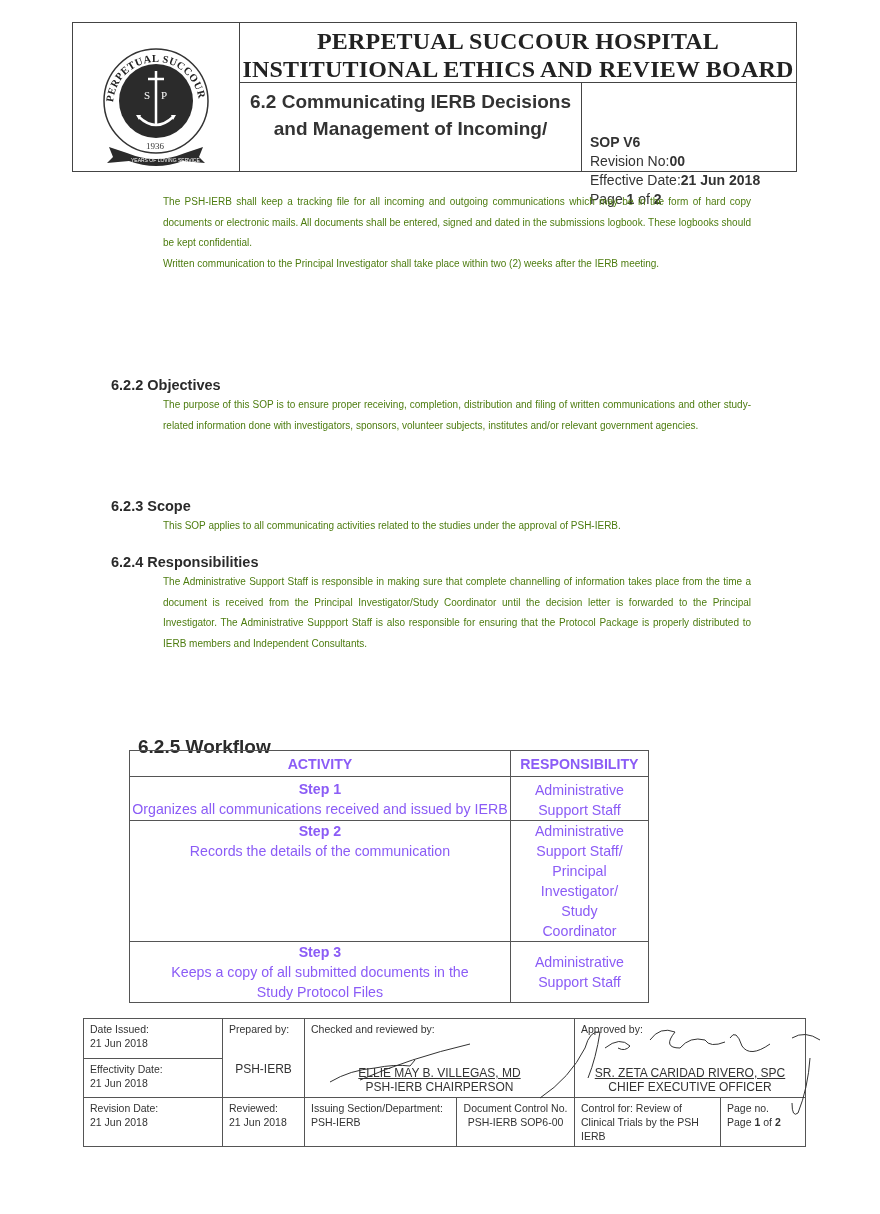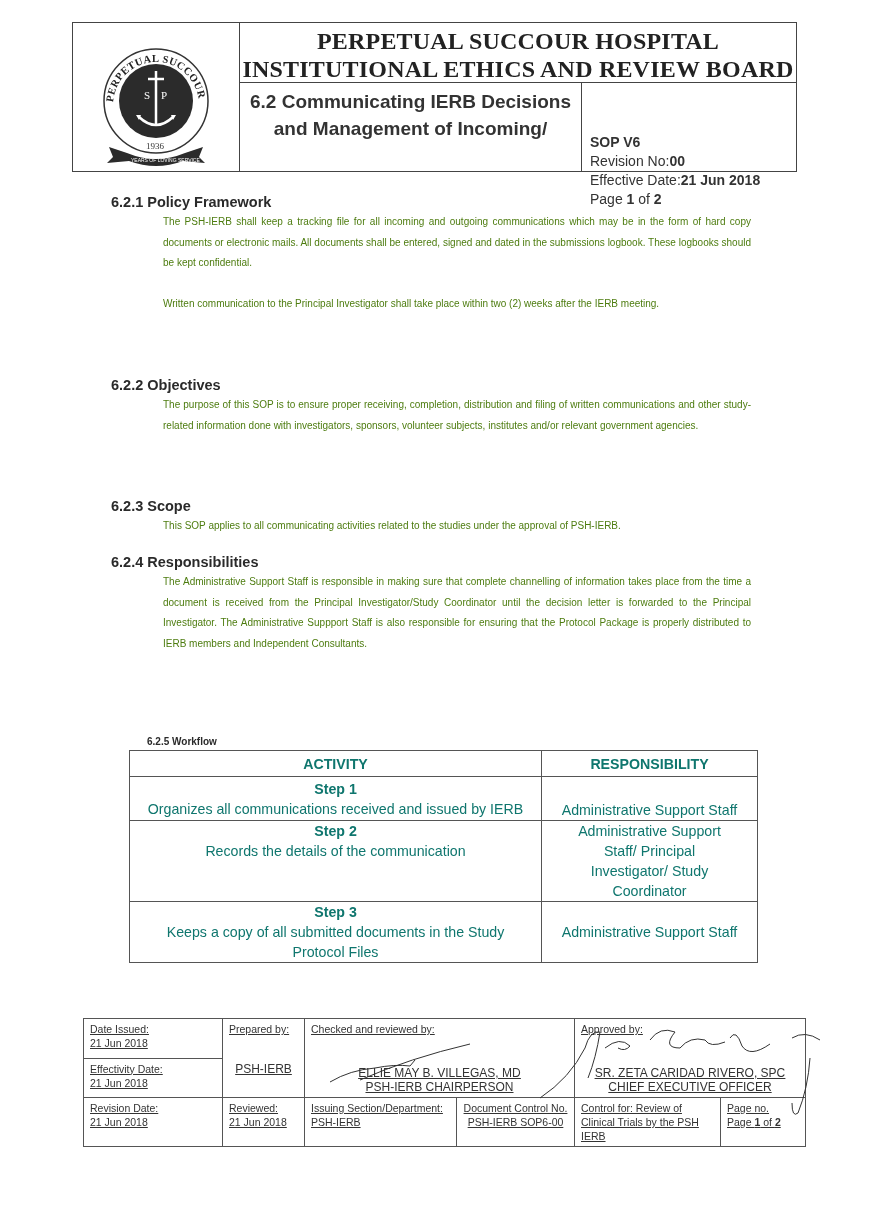--- a/index.html
+++ b/index.html
@@ -13,32 +13,32 @@
   .hdr .sub-cell { position: absolute; left: 167px; top: 60px; width: 342px; bottom: 0; border-right: 1.5px solid #444; text-align: center; font-weight: bold; font-size: 19px; line-height: 27px; padding-top: 5px; color: #333; }
   .hdr .meta-cell { position: absolute; left: 509px; top: 60px; right: 0; bottom: 0; padding: 5px 0 0 8px; font-size: 14px; line-height: 19px; color: #333; margin-top: 45px; }
   .hdr .meta-cell b { font-weight: bold; }
 
   .logo { position: absolute; left: 18px; top: 16px; width: 130px; height: 130px; }
 
   
   .sec { position: absolute; left: 111px; width: 640px; }
   .sec h3 { font-size: 14.5px; font-weight: bold; color: #2a2a2a; line-height: 20px; }
   .sec p { margin-left: 52px; font-size: 10px; line-height: 20.5px; text-align: justify; color: #4d7c0f; }
-  .sec p + p { margin-top: 20px; }
-
-  
-  .wf-title { position: absolute; left: 147px; top: 736px; font-size: 10px; font-weight: bold; }
-  table.wf { position: absolute; left: 129px; top: 750px; width: 629px; border-collapse: collapse; font-size: 14.2px; color: #0f766e; }
+  .sec p + p { }
+
+  
+  .wf-title { position: absolute; left: 138px; top: 736px; font-size: 19px; font-weight: bold; }
+  table.wf { position: absolute; left: 129px; top: 750px; width: 520px; border-collapse: collapse; font-size: 14.2px; color: #8b5cf6; }
   table.wf td, table.wf th { border: 1.3px solid #555; text-align: center; vertical-align: middle; line-height: 20px; }
   table.wf th { font-weight: bold; height: 26px; }
   table.wf td.act { width: 412px; }
   table.wf .step { font-weight: bold; display: block; }
 
   
-  table.ft { position: absolute; left: 83px; top: 1018px; width: 723px; border-collapse: collapse; font-size: 10.5px; color: #333; text-decoration: underline; }
+  table.ft { position: absolute; left: 83px; top: 1018px; width: 723px; border-collapse: collapse; font-size: 10.5px; color: #333; }
   table.ft td { border: 1px solid #555; vertical-align: top; padding: 3px 6px; line-height: 14px; }
   .sig-name { text-decoration: underline; font-size: 12px; }
   .sig-role { font-size: 12px; }
   .center { text-align: center; }
   .sig-svg { position: absolute; pointer-events: none; }
 </style>
 </head>
 <body>
 
 <div class="hdr">
@@ -75,21 +75,20 @@
   </div>
   <div class="meta-cell">
     <div><b>SOP V6</b></div>
     <div><span>Revision No:</span><b>00</b></div>
     <div><span>Effective Date:</span><b>21 Jun 2018</b></div>
     <div><span>Page </span><b>1</b><span> of </span><b>2</b></div>
   </div>
 </div>
 
 <div class="sec" style="top:192px;">
-  <h3>6.2.1 Policy Framework</h3>
   <p>The PSH-IERB shall keep a tracking file for all incoming and outgoing communications which may be in the form of hard copy documents or electronic mails. All documents shall be entered, signed and dated in the submissions logbook. These logbooks should be kept confidential.</p>
   <p>Written communication to the Principal Investigator shall take place within two (2) weeks after the IERB meeting.</p>
 </div>
 
 <div class="sec" style="top:375px;">
   <h3>6.2.2 Objectives</h3>
   <p>The purpose of this SOP is to ensure proper receiving, completion, distribution and filing of written communications and other study-related information done with investigators, sponsors, volunteer subjects, institutes and/or  relevant government agencies.</p>
 </div>
 
 <div class="sec" style="top:496px;">

